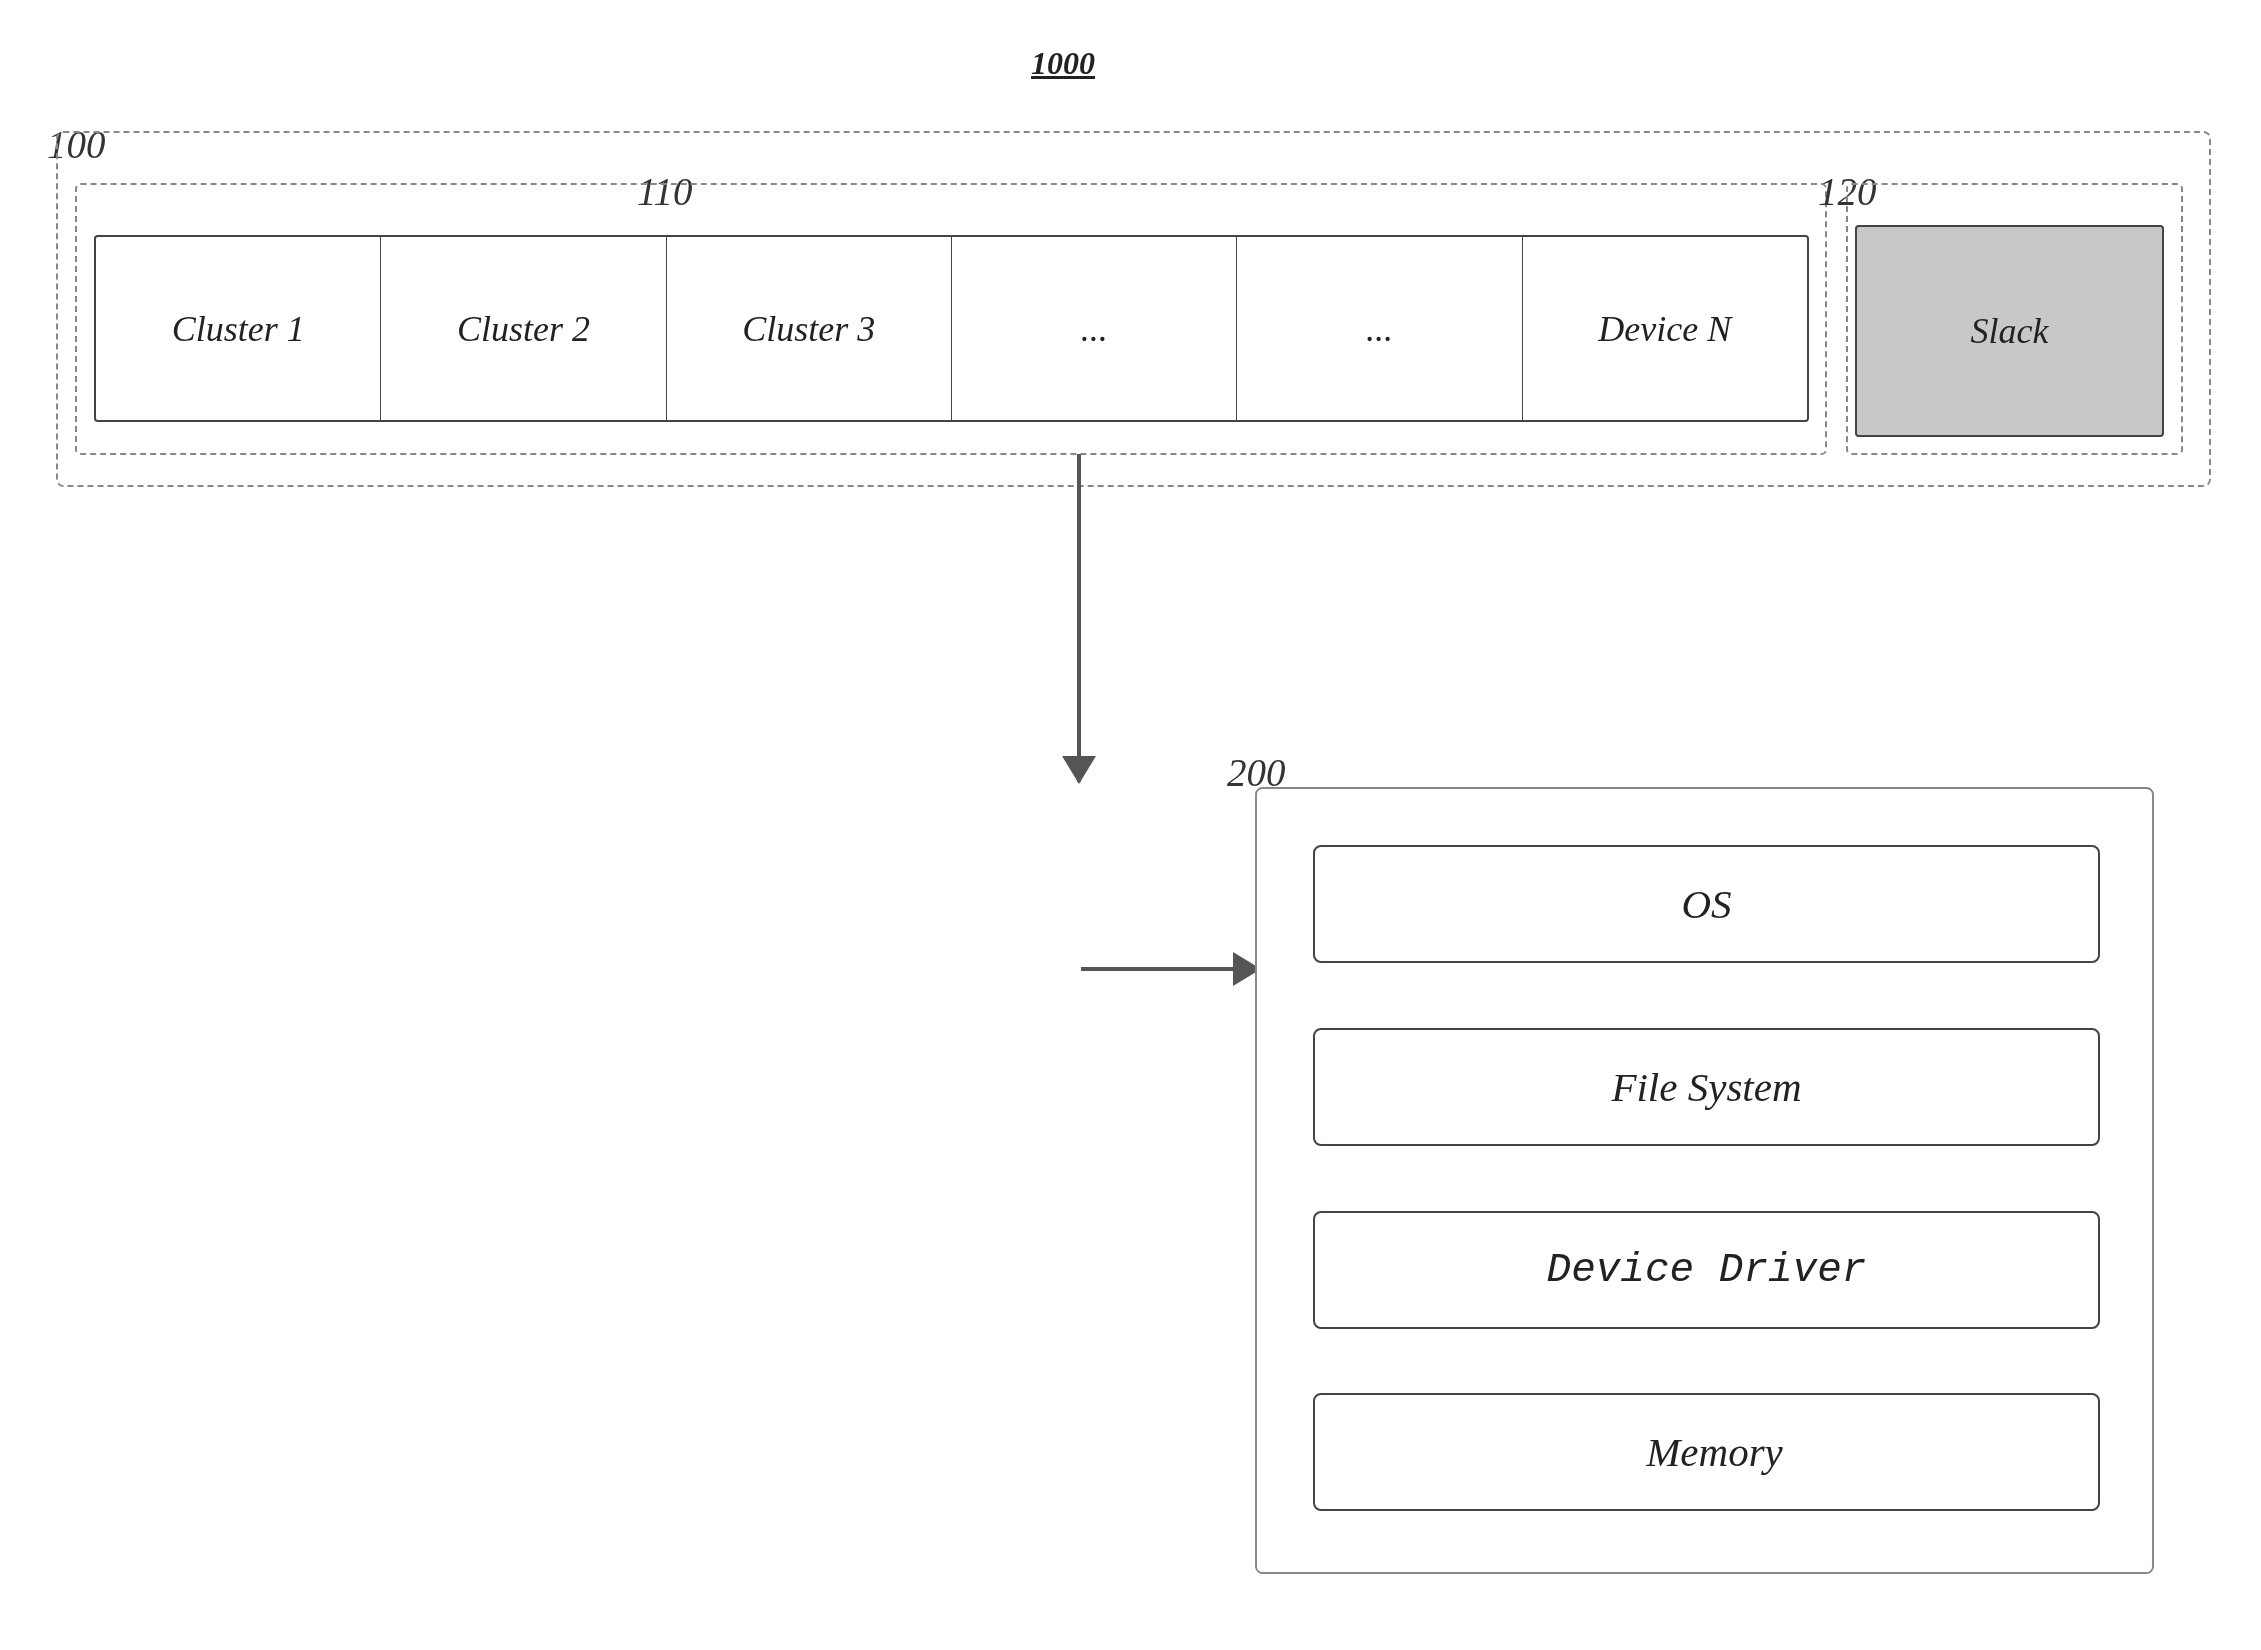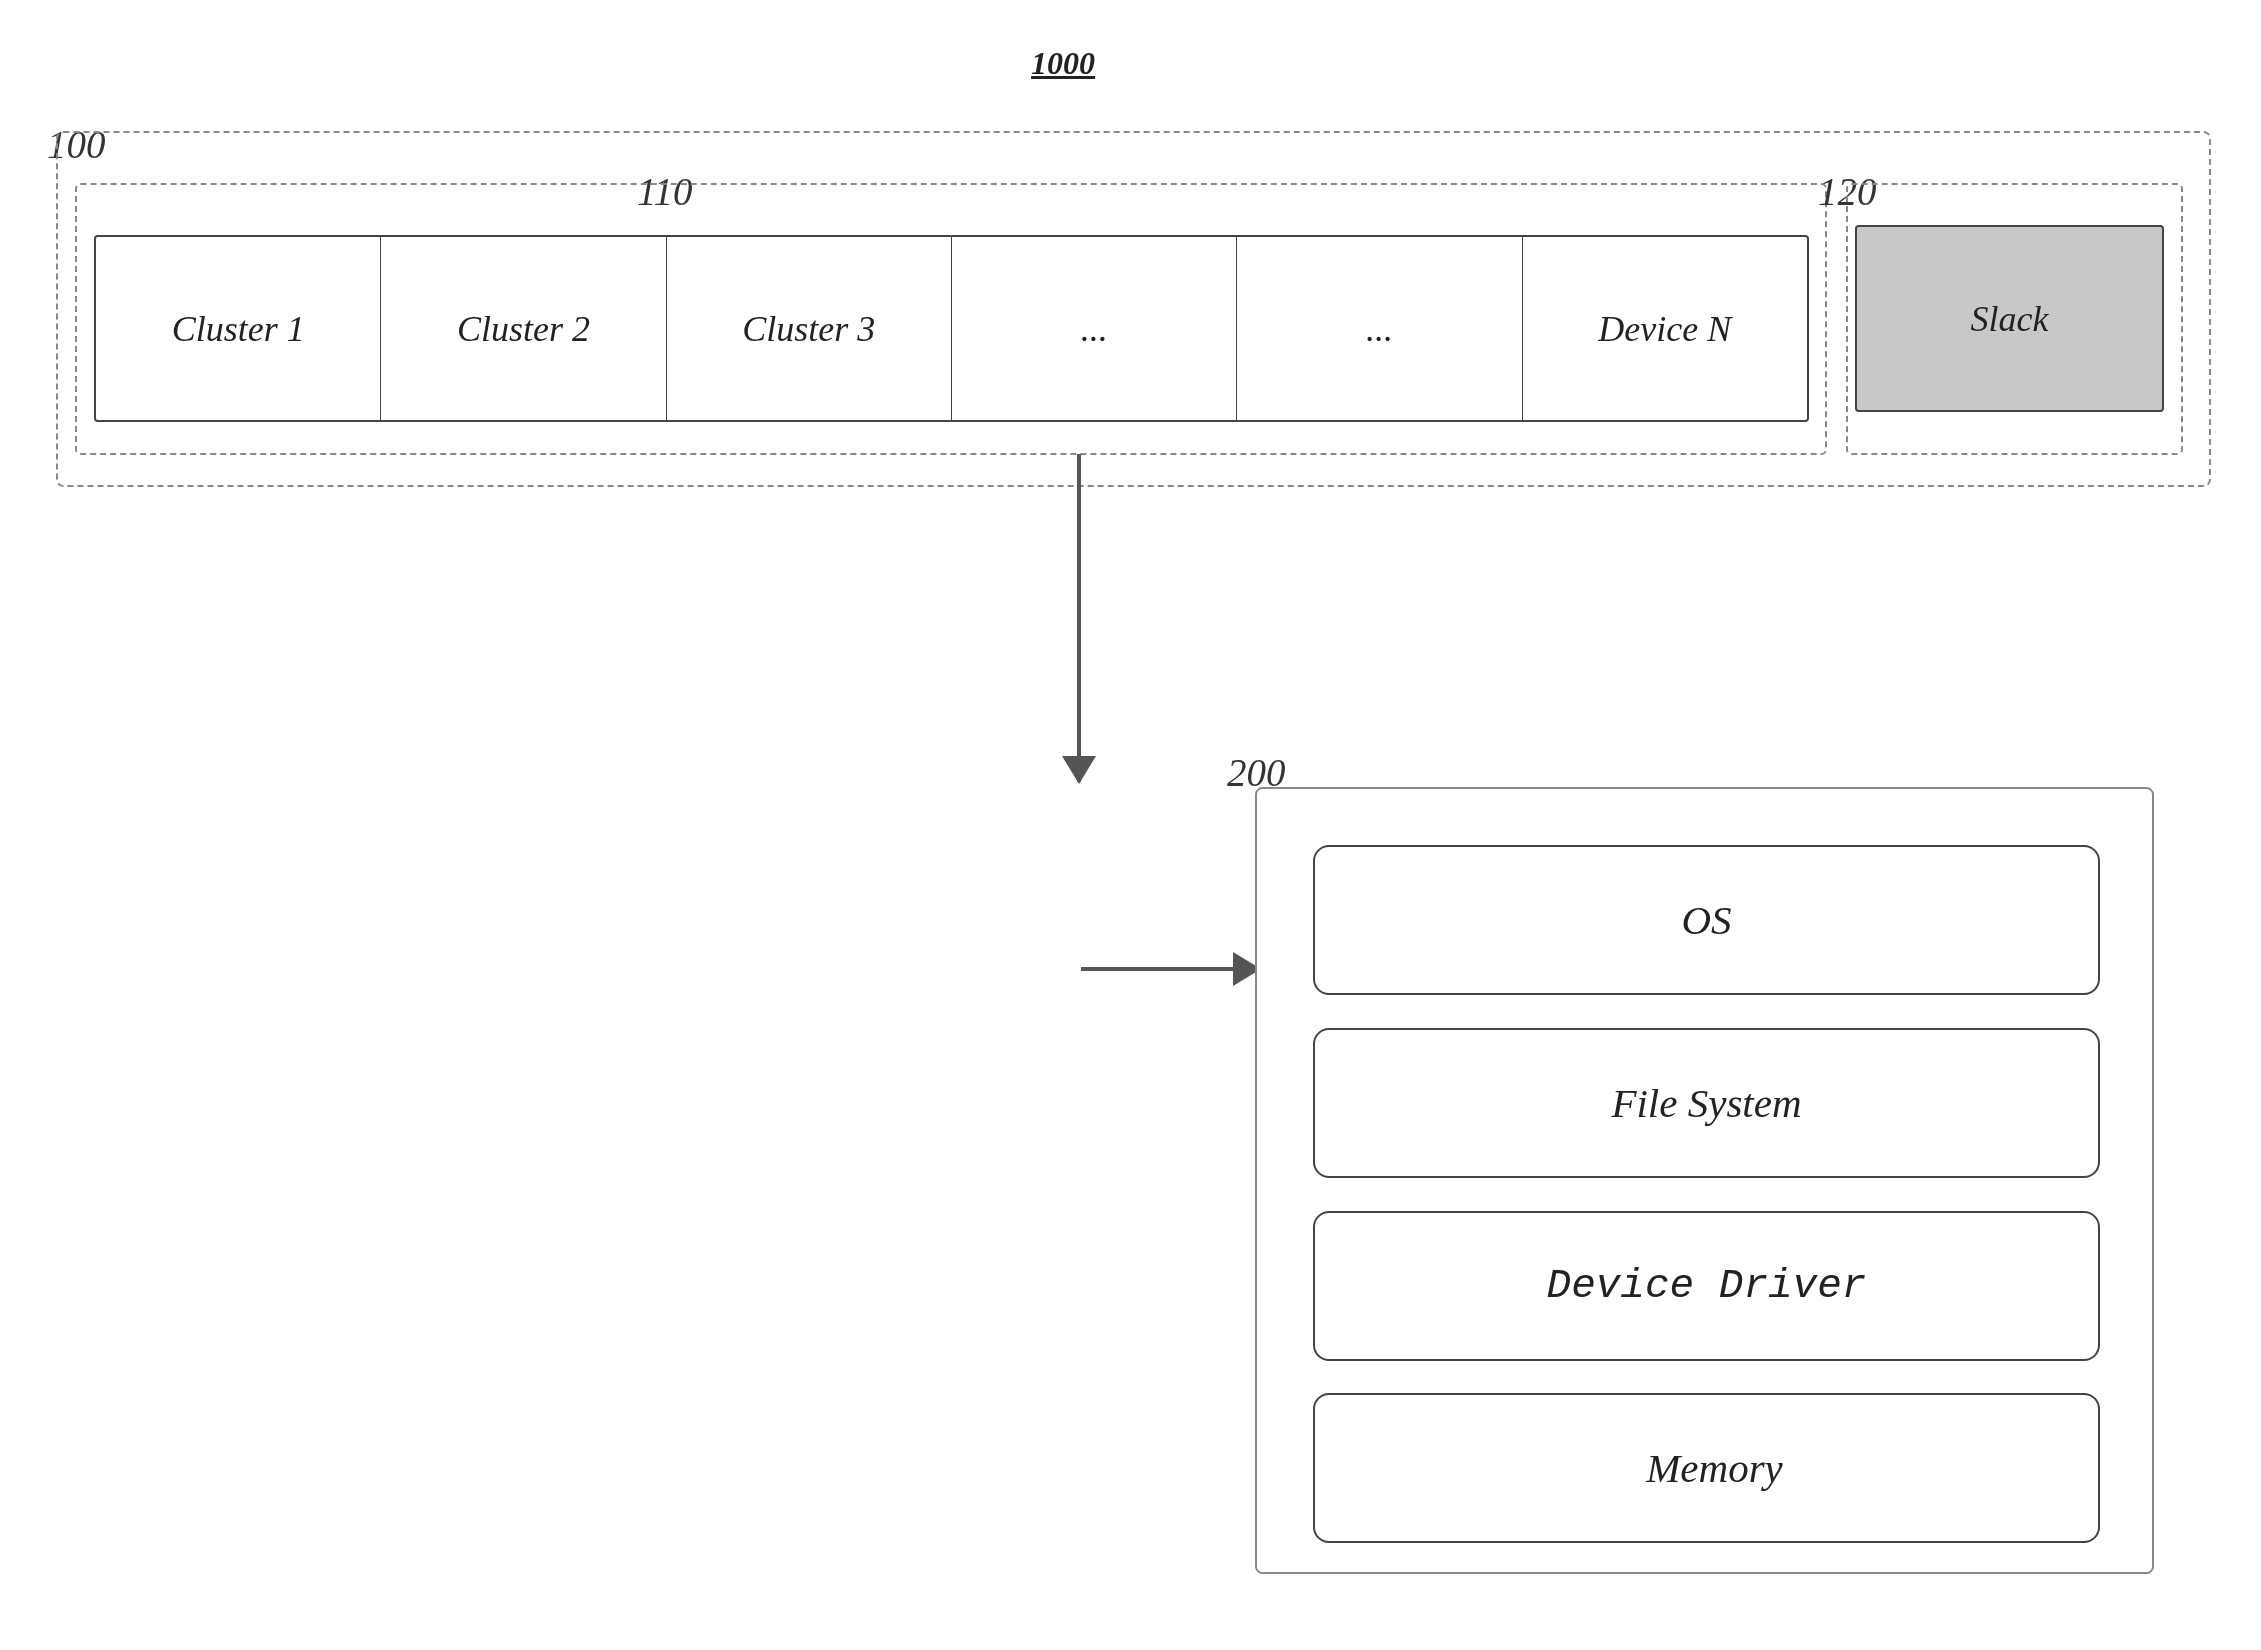--- a/index.html
+++ b/index.html
@@ -123,21 +123,21 @@
     .cluster-cell:last-child {
       border-right: none;
     }
 
     
     .slack-cell {
       position: absolute;
       top: 225px;
       left: 1855px;
       width: 309px;
-      height: 187px;
+      height: 212px;
       display: flex;
       align-items: center;
       justify-content: center;
       border: 2.8px solid #444;
       background: #c8c8c8;
       border-radius: 3.7px;
       font-size: 36px;
       font-style: italic;
       color: #222;
     }
@@ -161,23 +161,23 @@
       font-size: 39px;
       font-style: italic;
       color: #333;
     }
 
     
     .sw-box {
       position: absolute;
       left: 56px;
       width: 787px;
-      height: 150px;
+      height: 118px;
       border: 2.8px solid #444;
-      border-radius: 16px;
+      border-radius: 8px;
       background: #fff;
       display: flex;
       align-items: center;
       justify-content: center;
       font-size: 41px;
       font-style: italic;
       color: #222;
     }
 
     .sw-os { top: 56px; }

